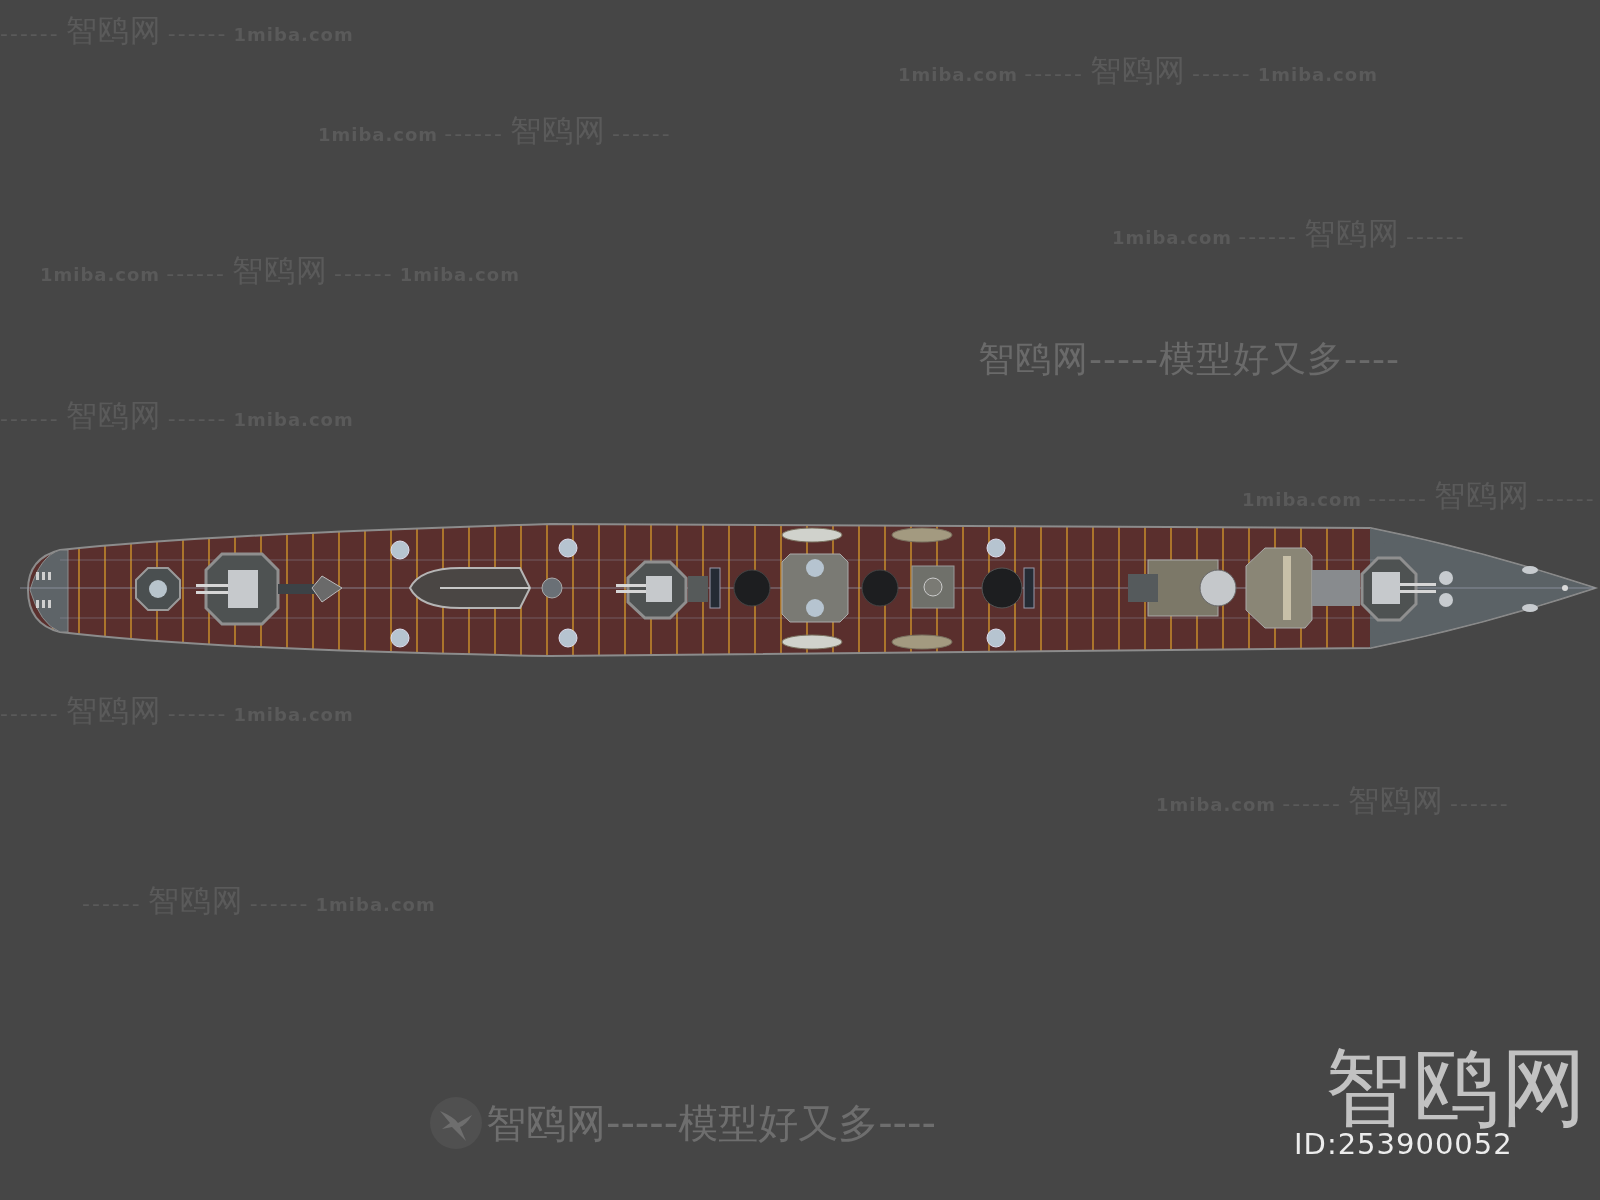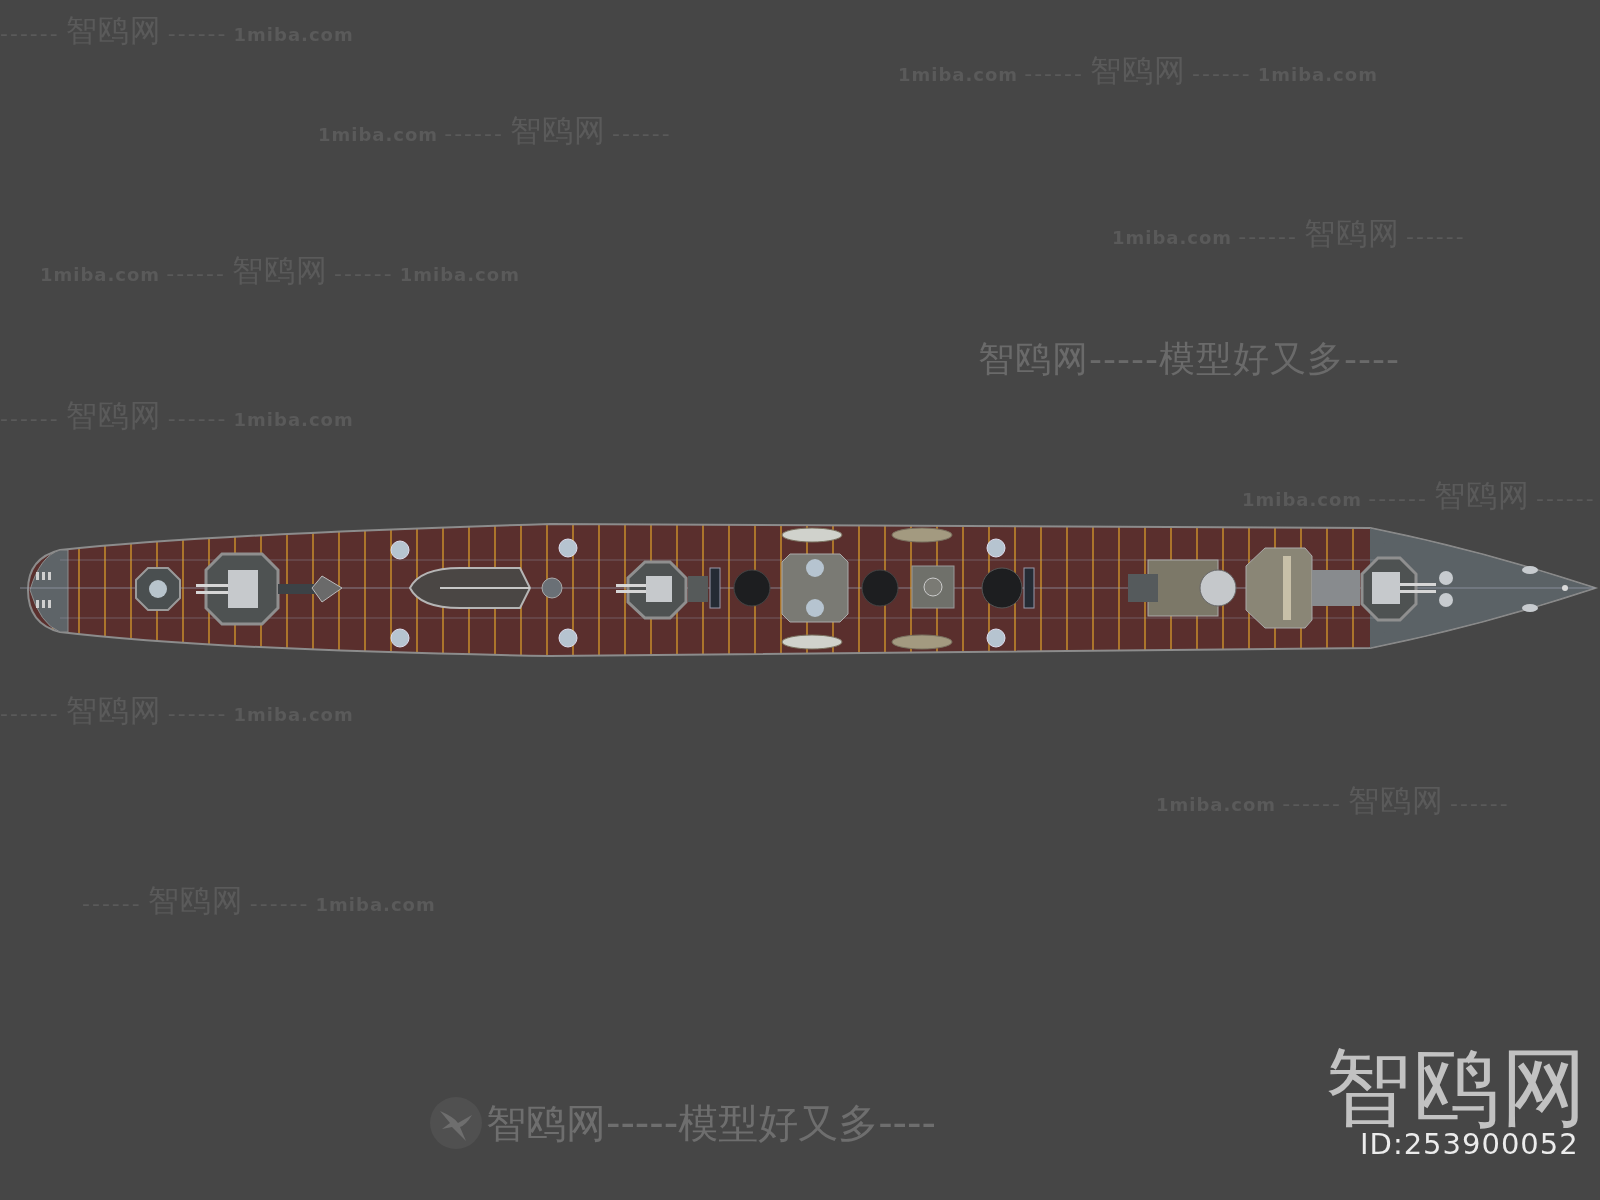--- a/index.html
+++ b/index.html
@@ -15,21 +15,21 @@
   .wm .cn { font-size:31px; }
   .wm .en { font-size:18px; font-weight:bold; }
   .wm .dash { font-size:22px; letter-spacing:2px; }
   .wm-big { color:#6a6a6a; font-size:36px; }
   #ship { position:absolute; left:0; top:520px; width:1600px; height:160px; }
   .logo-big {
     position:absolute; left:1325px; top:1030px; color:#c2c2c2;
     font-size:86px; letter-spacing:2px; font-family:"DejaVu Sans", sans-serif;
   }
   .id-text {
-    position:absolute; left:1360px; top:1127px; color:#ececec;
+    position:absolute; left:1294px; top:1127px; color:#ececec;
     font-size:29px; letter-spacing:1px; font-family:"DejaVu Sans", sans-serif;
   }
   .footer-slogan {
     position:absolute; left:430px; top:1095px; height:56px; display:flex; align-items:center;
     color:#6e6e6e; font-size:40px; white-space:nowrap;
   }
   .footer-slogan .bird {
     width:52px; height:52px; border-radius:50%; background:#505050; margin-right:4px;
     display:flex; align-items:center; justify-content:center;
   }

